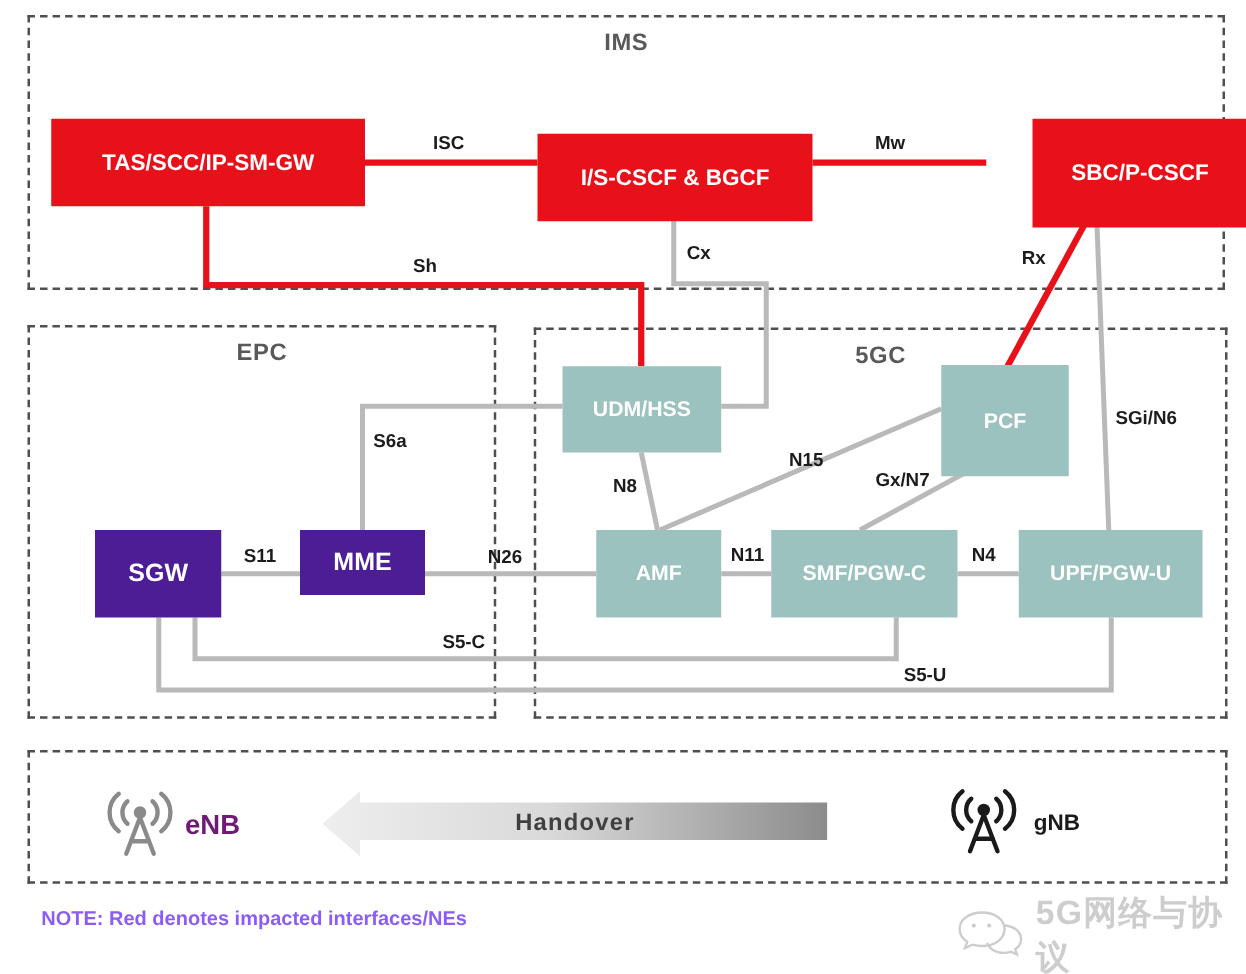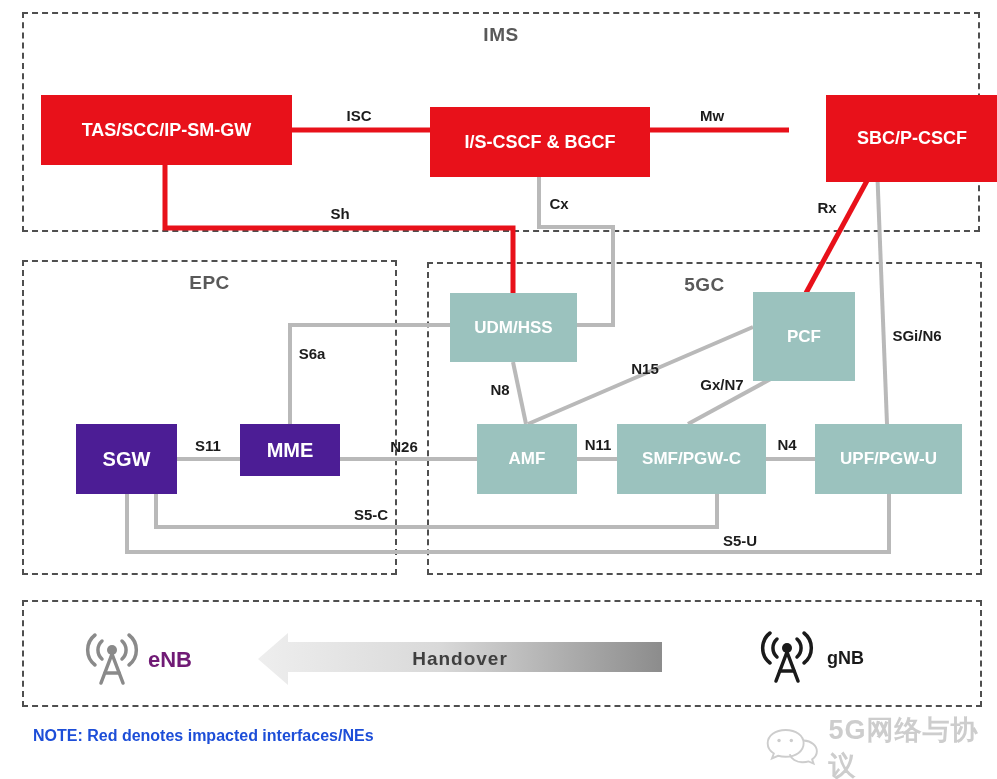--- a/index.html
+++ b/index.html
@@ -28,21 +28,21 @@
   .enb-label { position:absolute; left:148px; top:647px; font-weight:bold; font-size:22px; color:#701a75; }
   .gnb-label { position:absolute; left:827px; top:648px; font-weight:bold; font-size:18px; color:#1a1a1a; }
   .handover-arrow {
     position:absolute; left:258px; top:633px; width:404px; height:52px;
     background:linear-gradient(to right, #eeeeee 0%, #d9d9d9 45%, #8c8c8c 100%);
     clip-path:polygon(0 50%, 30px 0, 30px 9px, 100% 9px, 100% 39px, 30px 39px, 30px 100%);
     display:flex; align-items:center; justify-content:center;
   }
   .handover-arrow span { font-weight:bold; font-size:19px; color:#3f3f3f; letter-spacing:1px; }
   .note-text {
-    position:absolute; left:33px; top:727px; font-weight:bold; font-size:16px; color:#1d4ed8;
+    position:absolute; left:33px; top:727px; font-weight:bold; font-size:16px; color:#8b5cf6;
   }
   .watermark {
     position:absolute; left:762px; top:712px; display:flex; align-items:center; gap:6px;
     color:#c9c9c9;
   }
   .watermark .wm-text { font-size:27px; font-weight:bold; color:#cdcdcd; letter-spacing:1px; }
   .antenna { position:absolute; }
 </style>
 </head>
 <body>

